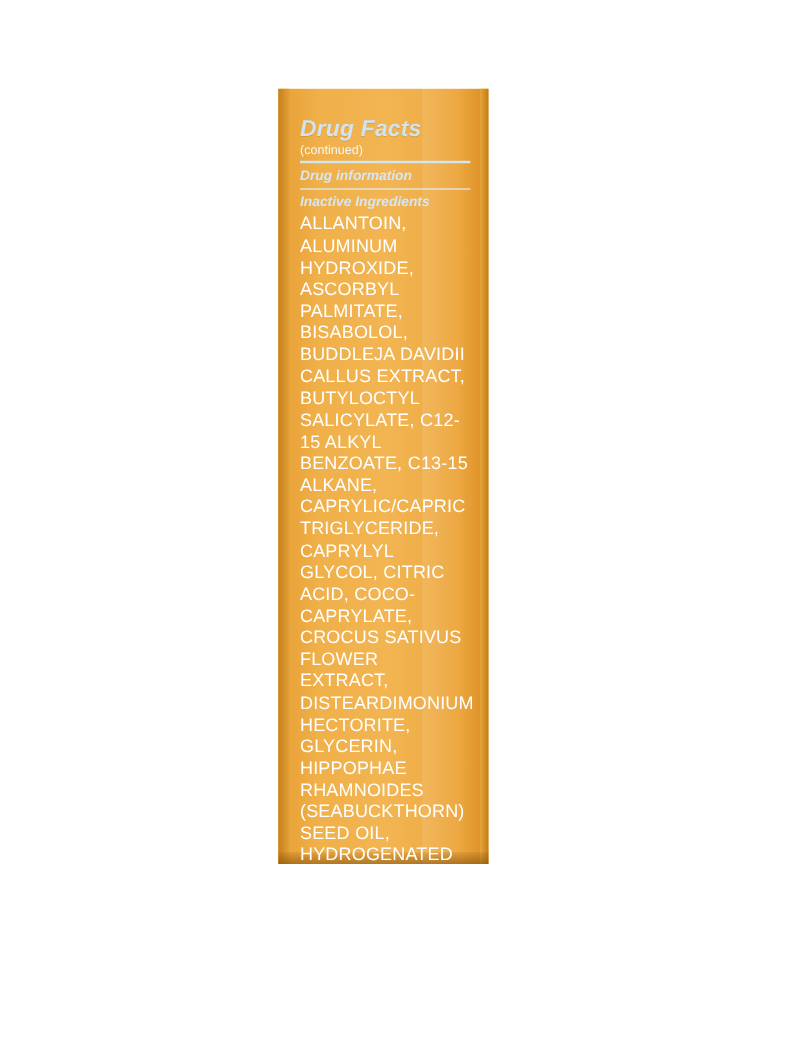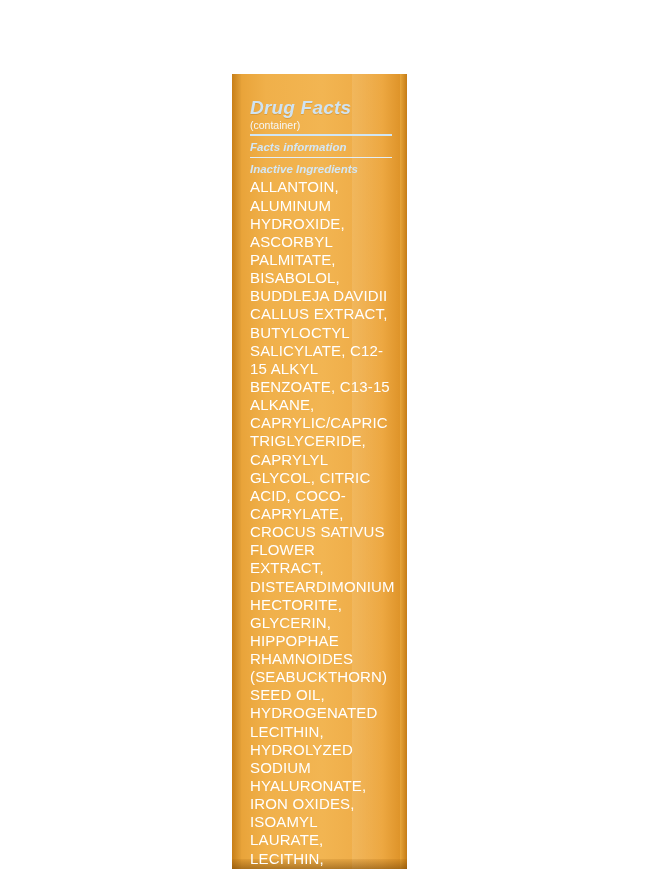--- a/index.html
+++ b/index.html
@@ -20,21 +20,21 @@
     height: 879px;
     background: #ffffff;
   }
 
   
   .carton {
     position: absolute;
     left: 232px;
     top: 74px;
     width: 175px;
-    height: 795px;
+    height: 646px;
     background: linear-gradient(
         to right,
         #d98f24 0px,
         #e9a43a 10px,
         #f0b04a 34px,
         #f2b552 90px,
         #eda842 150px,
         #d98c20 175px);
     box-shadow: 0 0 0 0 rgba(0,0,0,0);
   }
@@ -144,25 +144,25 @@
   <div class="carton">
     <div class="carton-spine-left"></div>
     <div class="carton-spine-right"></div>
     <div class="gloss"></div>
     <div class="carton-bottom"></div>
 
     <div class="panel">
 
       <div class="title-block">
         <div class="drug-facts">Drug Facts</div>
-        <div class="continued">(container)</div>
+        <div class="continued">(continued)</div>
       </div>
 
       <div class="section">
-        <div class="section-head">Facts information</div>
+        <div class="section-head">Drug information</div>
       </div>
 
       <div class="rule"></div>
 
       <div class="section">
         <div class="section-head">Inactive Ingredients</div>
         <div class="ingredients-text">ALLANTOIN, ALUMINUM HYDROXIDE, ASCORBYL PALMITATE, BISABOLOL, BUDDLEJA DAVIDII CALLUS EXTRACT, BUTYLOCTYL SALICYLATE, C12-15 ALKYL BENZOATE, C13-15 ALKANE, CAPRYLIC/CAPRIC TRIGLYCERIDE, CAPRYLYL GLYCOL, CITRIC ACID, COCO-CAPRYLATE, CROCUS SATIVUS FLOWER EXTRACT, DISTEARDIMONIUM HECTORITE, GLYCERIN, HIPPOPHAE RHAMNOIDES (SEABUCKTHORN) SEED OIL, HYDROGENATED LECITHIN, HYDROLYZED SODIUM HYALURONATE, IRON OXIDES, ISOAMYL LAURATE, LECITHIN, METHYLPROPANEDIOL, PHENYLPROPANOL, PHYSALIS PUBESCENS FRUIT JUICE, POLYGLYCERYL-3 POLYRICINOLEATE, POLYGLYCERYL-4 DIISOSTEARATE/POLYHYDROXYSTEARATE/SEBACATE, PYRUS MALUS (APPLE) FRUIT EXTRACT, SILICA, SILICA SILYLATE, SODIUM CHLORIDE, SODIUM HYALURONATE, TITANIUM DIOXIDE (CI 77891), TOCOPHEROL, WATER/AQUA, WITHANIA SOMNIFERA ROOT EXTRACT, XANTHAN GUM</div>
       </div>
 
     </div>

